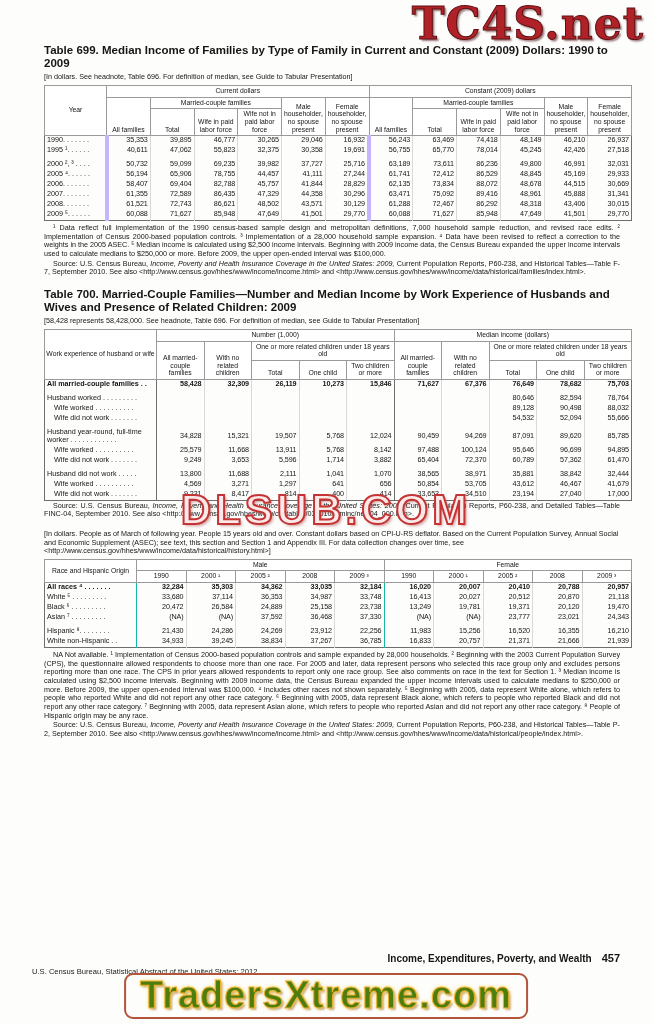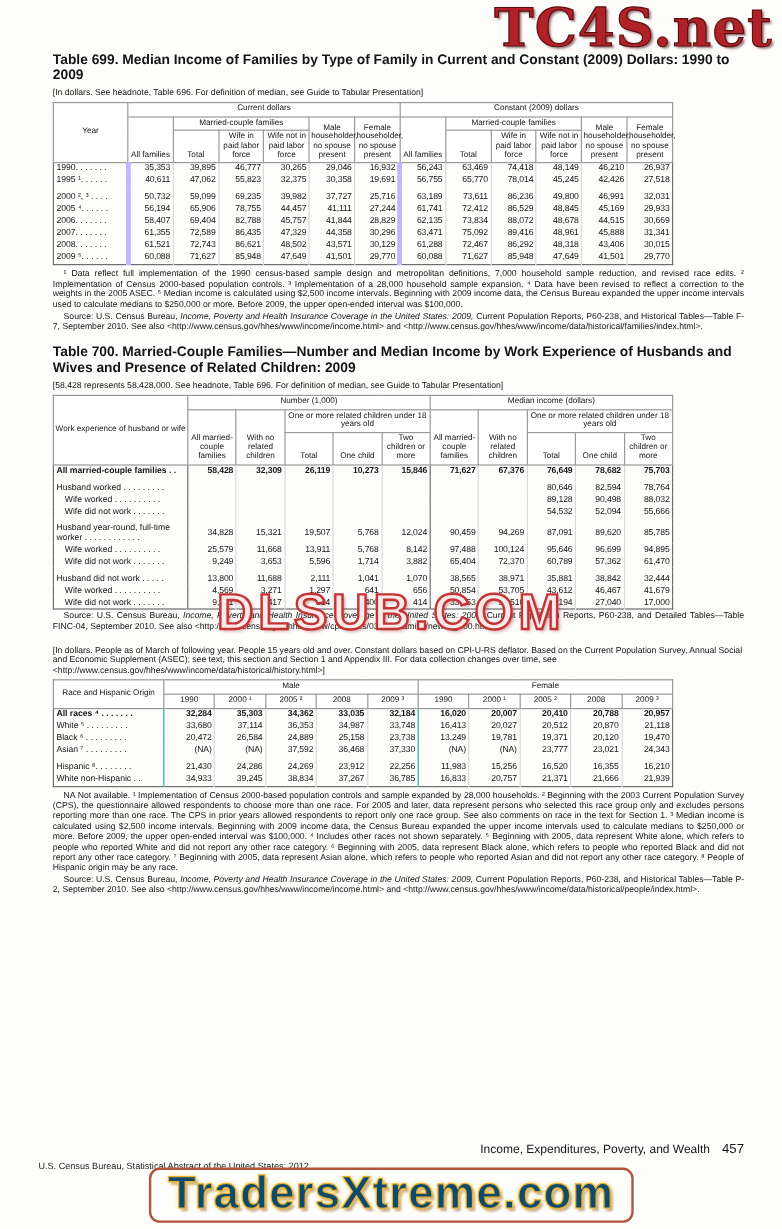--- a/index.html
+++ b/index.html
@@ -8,21 +8,21 @@
     font-family:"Liberation Sans", sans-serif;color:#151515;position:relative;
   }
   .page{position:absolute;inset:0;padding:44px 32px 0 32px;box-sizing:border-box;}
   
   .title{font-size:11.5px;font-weight:bold;line-height:1.15;margin:0 0 3px 0;letter-spacing:0;}
   .headnote{font-size:7.2px;margin:0 0 3px 0;line-height:1.2;}
   .fn{font-size:7.2px;line-height:1.2;margin:3px 0 0 0;text-align:justify;text-indent:9px;overflow-wrap:anywhere;}
   .src{margin-top:1px;}
   .sec{margin:0 0 11px 0;padding-left:12px;}
   
-  table{border-collapse:collapse;width:517px;table-layout:fixed;border:1px solid #6e6e6e;}
+  table{border-collapse:collapse;width:588px;table-layout:fixed;border:1px solid #6e6e6e;}
   thead th{
     font-weight:normal;font-size:6.8px;line-height:1.12;text-align:center;
     border:1px solid #9a9a9a;padding:1px 1px 2px 1px;vertical-align:middle;background:#fff;
   }
   thead th.vb{vertical-align:bottom;}
   tbody td{
     font-size:7.2px;line-height:1.15;height:9px;padding:0 2px 1px 2px;
     border-left:1px solid #d9d9d9;white-space:nowrap;overflow:hidden;
   }
   tbody td.num{text-align:right;letter-spacing:-0.1px;}
@@ -46,27 +46,27 @@
     position:absolute;top:486px;left:50%;transform:translateX(-50%);
     font-size:42px;font-weight:bold;letter-spacing:4px;color:#fbe9e9;
     -webkit-text-stroke:2px #c53434;text-shadow:2px 2px 3px rgba(150,40,40,.45);
     white-space:nowrap;
   }
   .wm-bottom-box{
     position:absolute;bottom:5px;left:50%;transform:translateX(-50%);
     border:2px solid #b3553a;border-radius:9px;padding:0 14px;background:rgba(255,255,255,.2);
   }
   .wm-bottom{
-    font-size:38px;font-weight:bold;color:#0c4a6e;letter-spacing:1px;line-height:1.1;
+    font-size:38px;font-weight:bold;color:#4d7c0f;letter-spacing:1px;line-height:1.1;
     -webkit-text-stroke:1px #eab02c;text-shadow:0 0 4px #ffd75e,2px 2px 2px rgba(120,60,0,.45);
     white-space:nowrap;
   }
   
   .footer-right{
-    position:absolute;right:32px;bottom:60px;font-size:10px;font-weight:normal;text-align:right;
+    position:absolute;right:32px;bottom:60px;font-size:10px;font-weight:bold;text-align:right;
   }
   .footer-right .pg{font-size:11px;margin-left:10px;}
   .footer-left{
     position:absolute;left:32px;bottom:48px;font-size:7.6px;color:#222;margin-top:24px;
   }
   i{font-style:italic;}
 </style>
 </head>
 <body>
 

